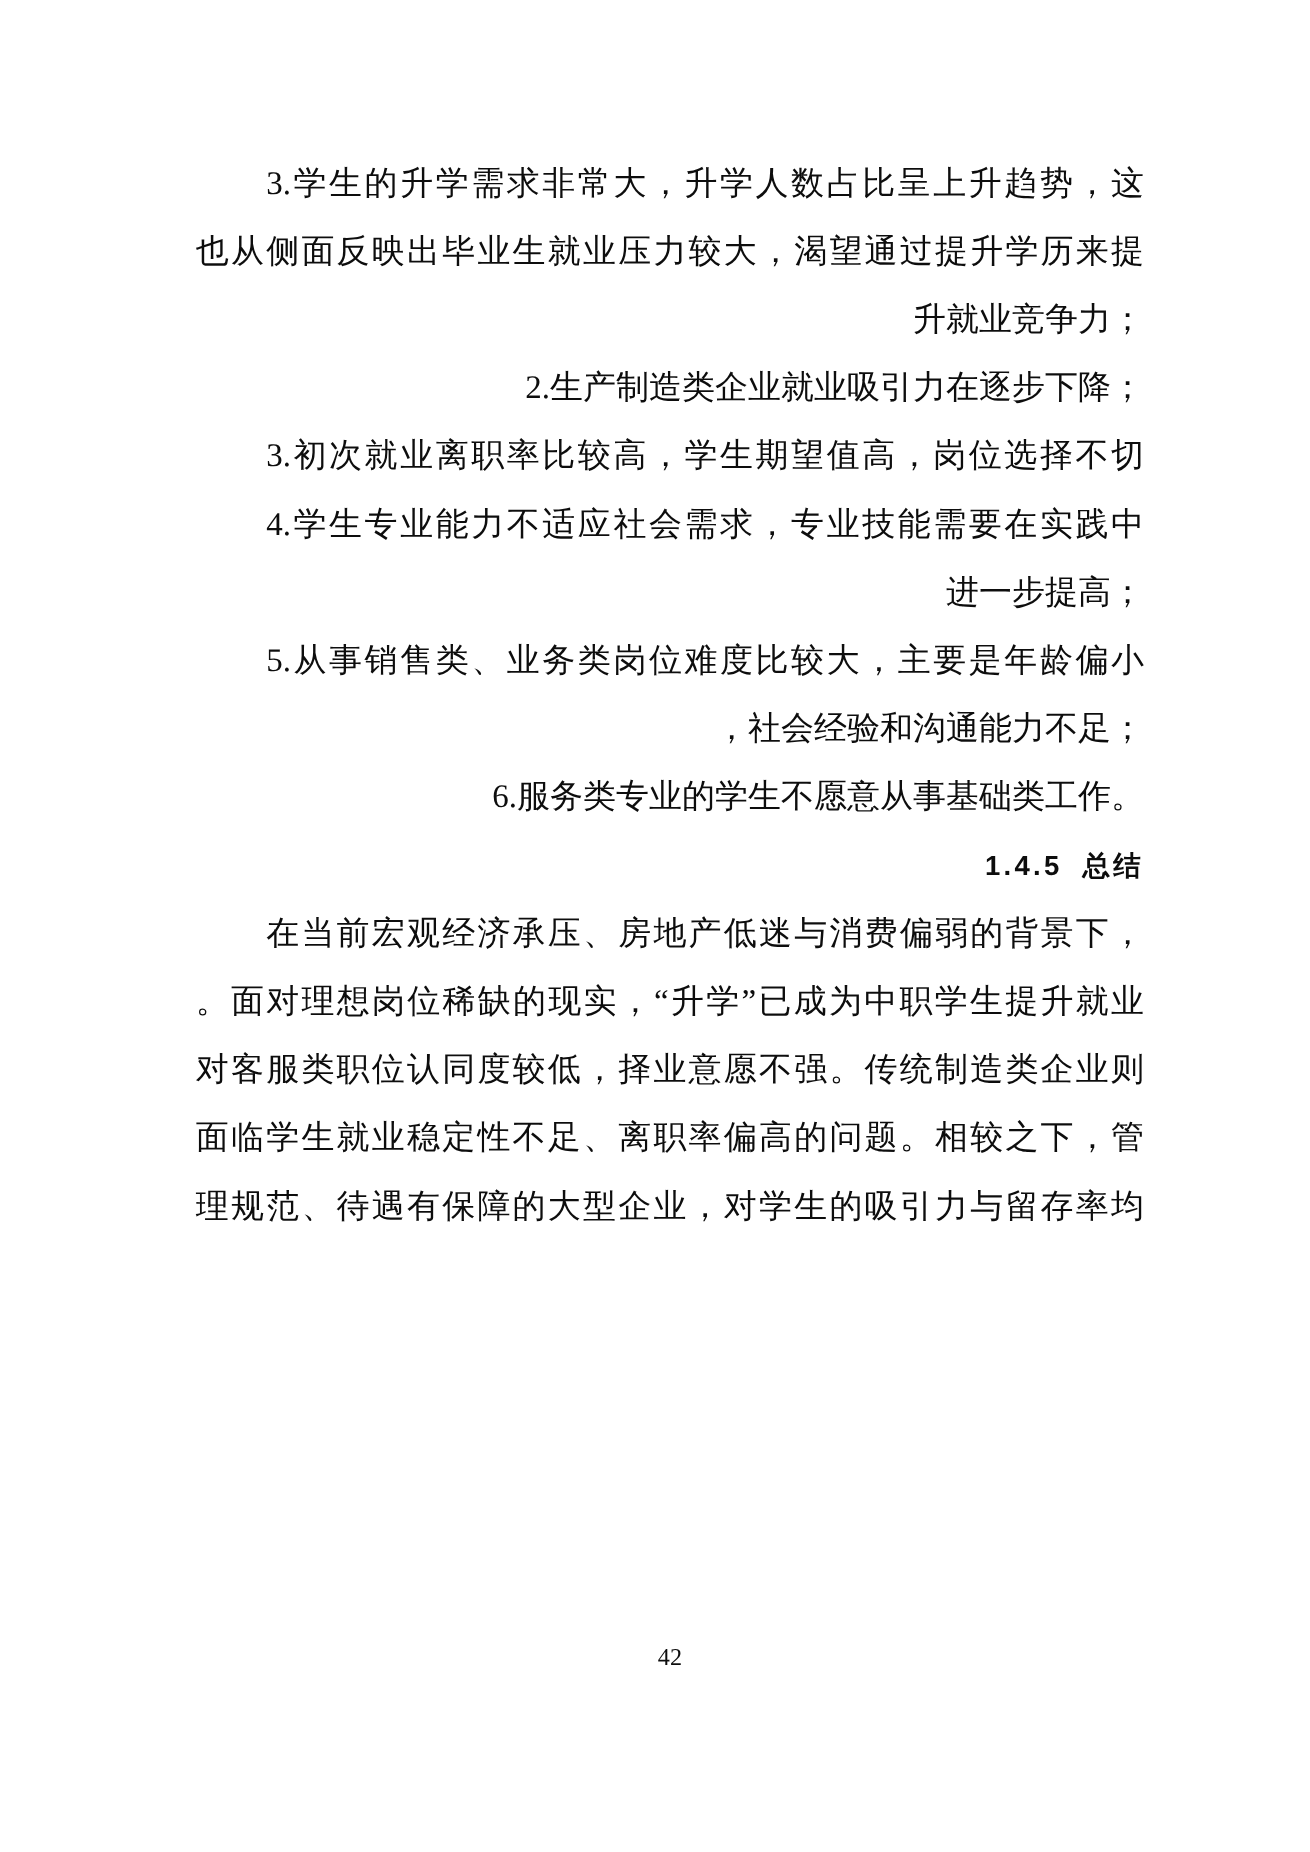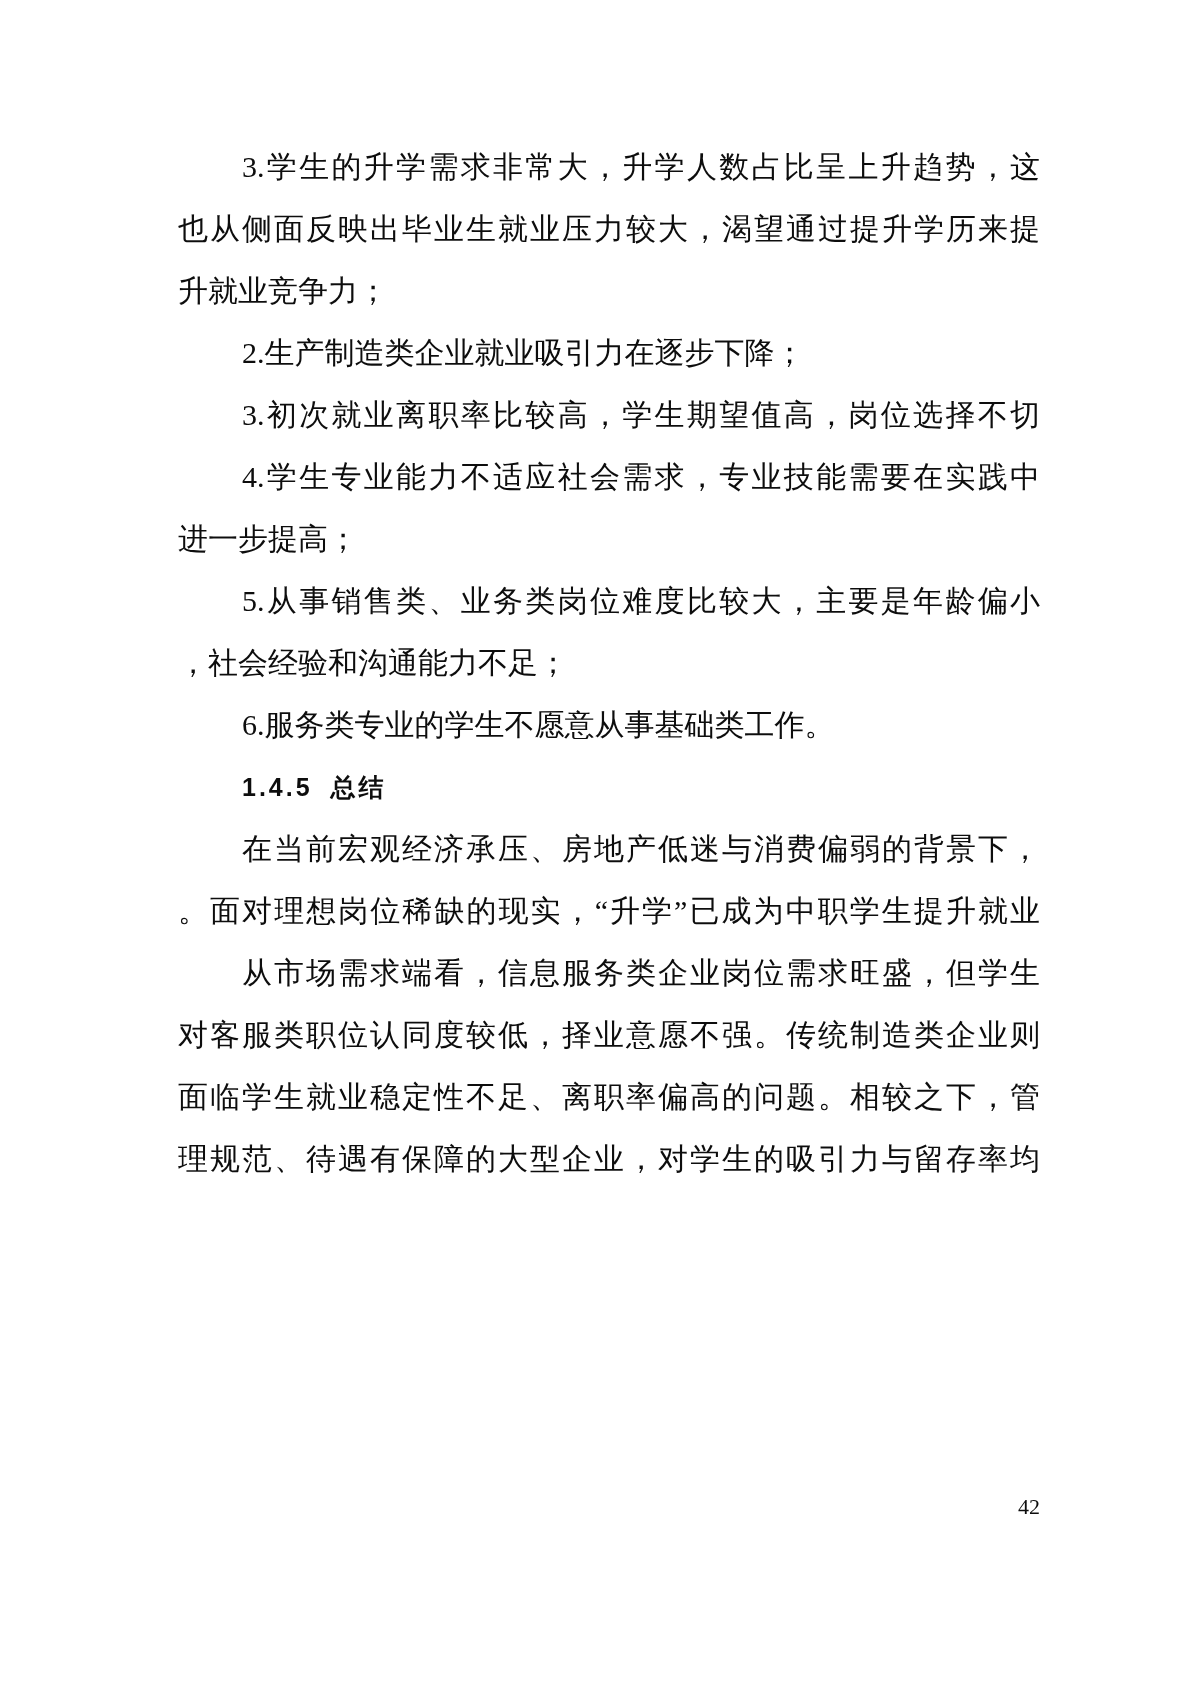--- a/index.html
+++ b/index.html
@@ -19,42 +19,42 @@
   .content {
     position: absolute;
     left: 178px;
     top: 136px;
     width: 862px;
   }
   .line {
     height: 62px;
     line-height: 62px;
     font-size: 30px;
-    text-align: left;
+    text-align: right;
   }
   .line.indent {
     text-indent: 64px;
   }
   .line.fill {
     text-align: justify;
     text-align-last: justify;
   }
   .line.heading {
     font-weight: bold;
     font-family: "Liberation Sans", "DejaVu Sans", sans-serif;
     font-size: 25px;
     letter-spacing: 3px;
     word-spacing: 8px;
   }
   .footer {
     position: absolute;
     left: 178px;
     top: 1492px;
     width: 862px;
-    text-align: right;
+    text-align: center;
     font-size: 22px;
     line-height: 30px;
     font-family: "Liberation Serif", "DejaVu Serif", serif;
     color: #0d0d0d;
   }
 </style>
 </head>
 <body>
 
 <div class="page">
@@ -74,21 +74,20 @@
     <div class="line indent fill">5.从事销售类、业务类岗位难度比较大，主要是年龄偏小</div>
     <div class="line">，社会经验和沟通能力不足；</div>
 
     <div class="line indent">6.服务类专业的学生不愿意从事基础类工作。</div>
 
     <div class="line indent heading">1.4.5 总结</div>
 
     <div class="line indent fill">在当前宏观经济承压、房地产低迷与消费偏弱的背景下，</div>
     <div class="line fill">。面对理想岗位稀缺的现实，“升学”已成为中职学生提升就业</div>
 
-    <div class="line indent fill">从市场需求端看，信息服务类企业岗位需求旺盛，但学生</div>
     <div class="line fill">对客服类职位认同度较低，择业意愿不强。传统制造类企业则</div>
     <div class="line fill">面临学生就业稳定性不足、离职率偏高的问题。相较之下，管</div>
     <div class="line fill">理规范、待遇有保障的大型企业，对学生的吸引力与留存率均</div>
 
   </div>
 
   <div class="footer">42</div>
 </div>
 
 </body></html>

